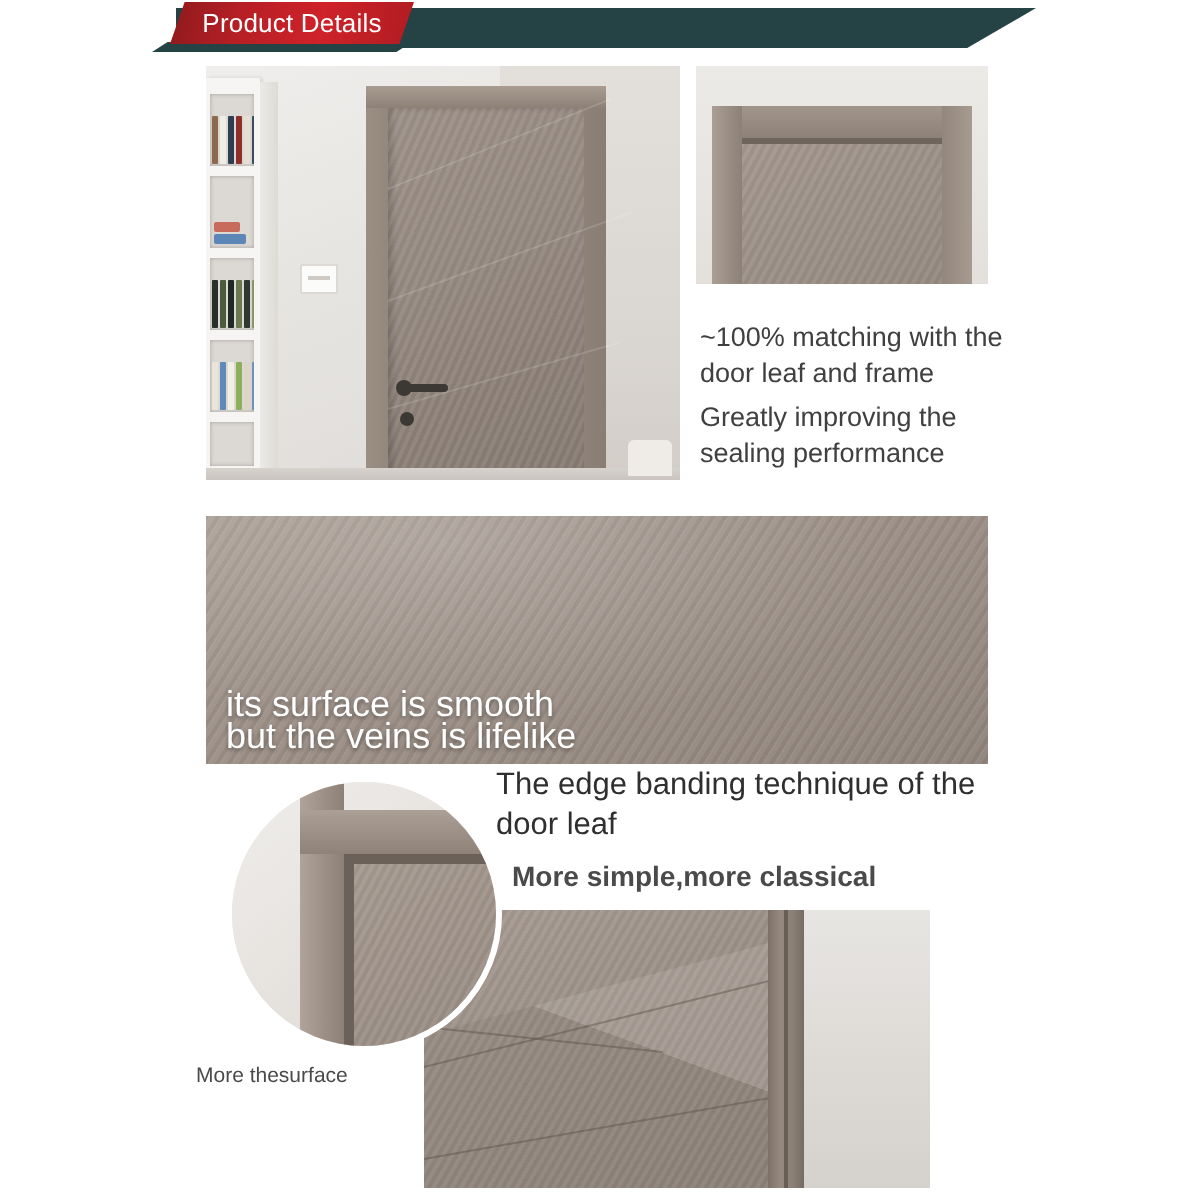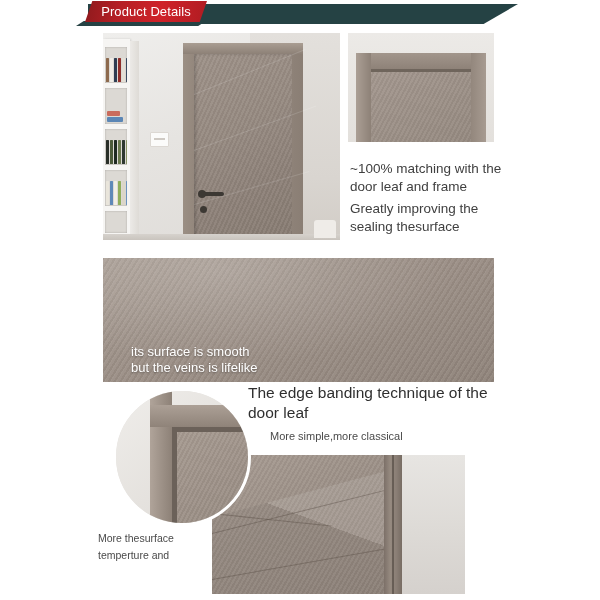--- a/index.html
+++ b/index.html
@@ -236,45 +236,46 @@
         rgba(0,0,0,0.035) 1px 3px,
         rgba(255,255,255,0.04) 3px 5px),
       linear-gradient(160deg, #a79b92 0%, #9d9188 35%, #978b82 65%, #8f837a 100%);
   }
   .band-sheen {
     position:absolute; left:0; top:0; width:100%; height:100%;
     background: radial-gradient(ellipse at 30% 10%, rgba(255,255,255,0.16), rgba(255,255,255,0) 60%);
   }
   .band-caption {
     position: absolute;
-    left: 28px; bottom: 6px;
+    left: 10px; bottom: 6px;
     color: #ffffff;
-    font-size: 13px;
+    font-size: 18px;
     line-height: 16px;
     text-shadow: 0 1px 2px rgba(0,0,0,0.35);
     font-family: "Liberation Sans", sans-serif;
   }
 
   
   #edge-heading {
     position: absolute;
     left: 248px; top: 383px;
     width: 258px;
     font-size: 15.5px;
     line-height: 20px;
     color: #2f2f2f;
     font-family: "Liberation Sans", sans-serif;
   }
   #edge-sub {
     position: absolute;
-    left: 270px; top: 430px;
+    left: 256px; top: 430px;
     width: 230px;
-    font-size: 11px;
+    font-size: 14px;
     color: #4a4a4a;
     font-family: "Liberation Sans", sans-serif;
+    font-weight: bold;
   }
 
   
   #corner-circle {
     position: absolute;
     left: 113px; top: 388px;
     width: 138px; height: 138px;
     border-radius: 50%;
     overflow: hidden;
     border: 3px solid #ffffff;
@@ -429,21 +430,21 @@
 <div class="photo" id="frame-closeup">
   <div class="cu-wall"></div>
   <div class="cu-head"></div>
   <div class="cu-jamb-l"></div>
   <div class="cu-jamb-r"></div>
   <div class="cu-leaf"></div>
   <div class="cu-reveal"></div>
 </div>
 
 <div class="callout" id="callout-matching">~100% matching with the door leaf and frame</div>
-<div class="callout" id="callout-sealing">Greatly improving the sealing thesurface</div>
+<div class="callout" id="callout-sealing">Greatly improving the sealing performance</div>
 
 <div class="photo" id="wood-band">
   <div class="band-sheen"></div>
   <div class="band-caption">
     <div>its surface is smooth</div>
     <div>but the veins is lifelike</div>
   </div>
 </div>
 
 <div id="edge-heading">The edge banding technique of the door leaf</div>
@@ -464,14 +465,13 @@
   <div class="cc-wall"></div>
   <div class="cc-jamb"></div>
   <div class="cc-head"></div>
   <div class="cc-leaf"></div>
   <div class="cc-reveal-v"></div>
   <div class="cc-reveal-h"></div>
 </div>
 
 <div id="bottom-note">
   <div>More thesurface</div>
-  <div>temperture and</div>
 </div>
 
 </body></html>

